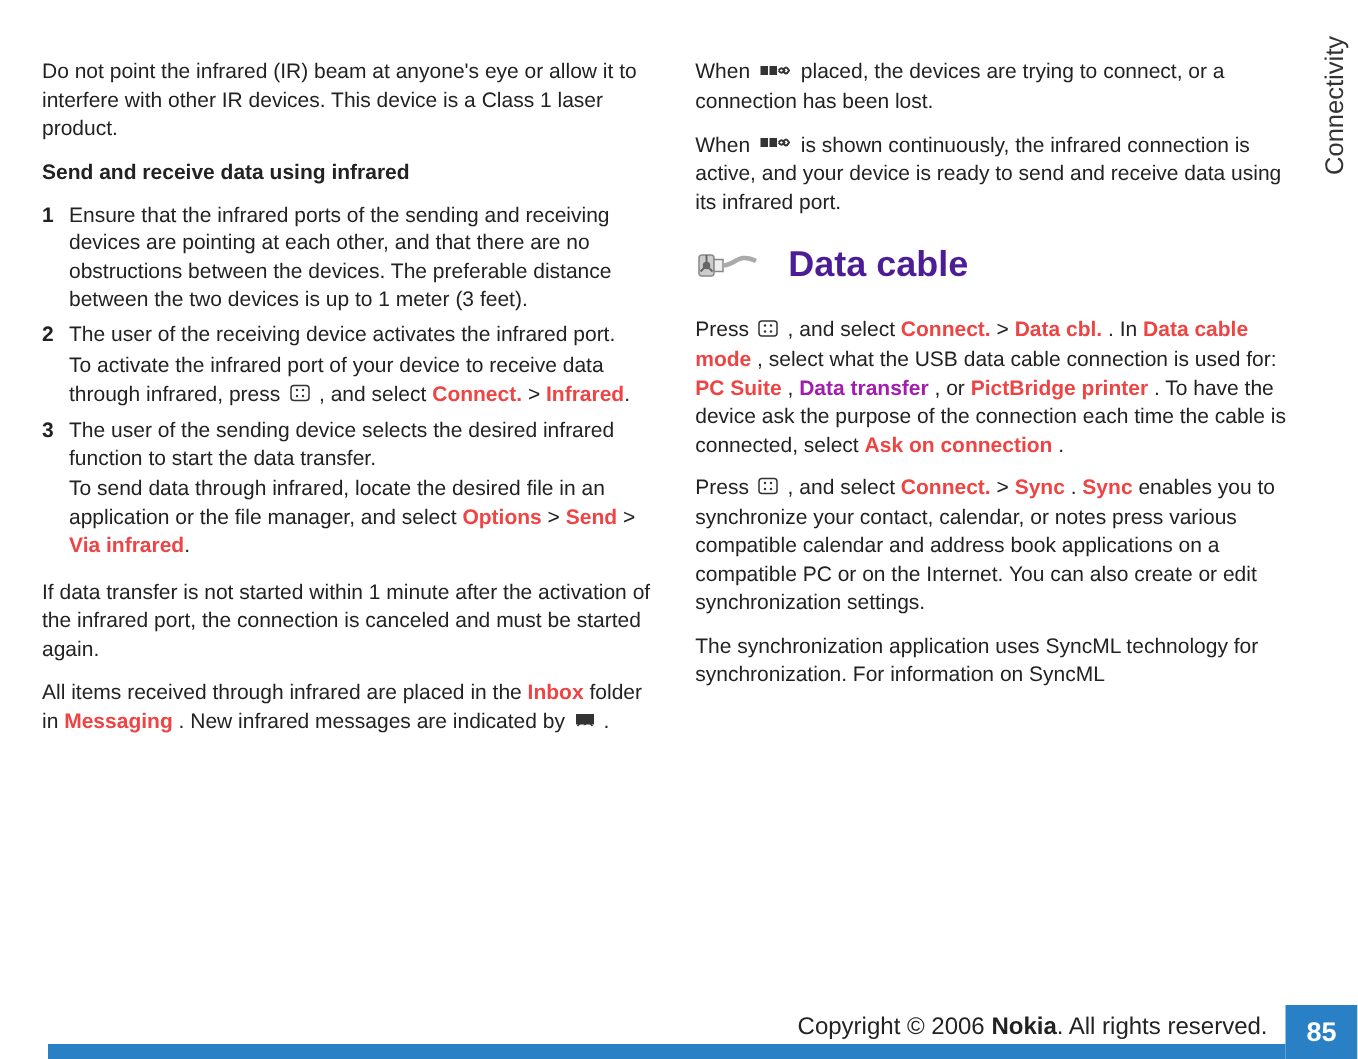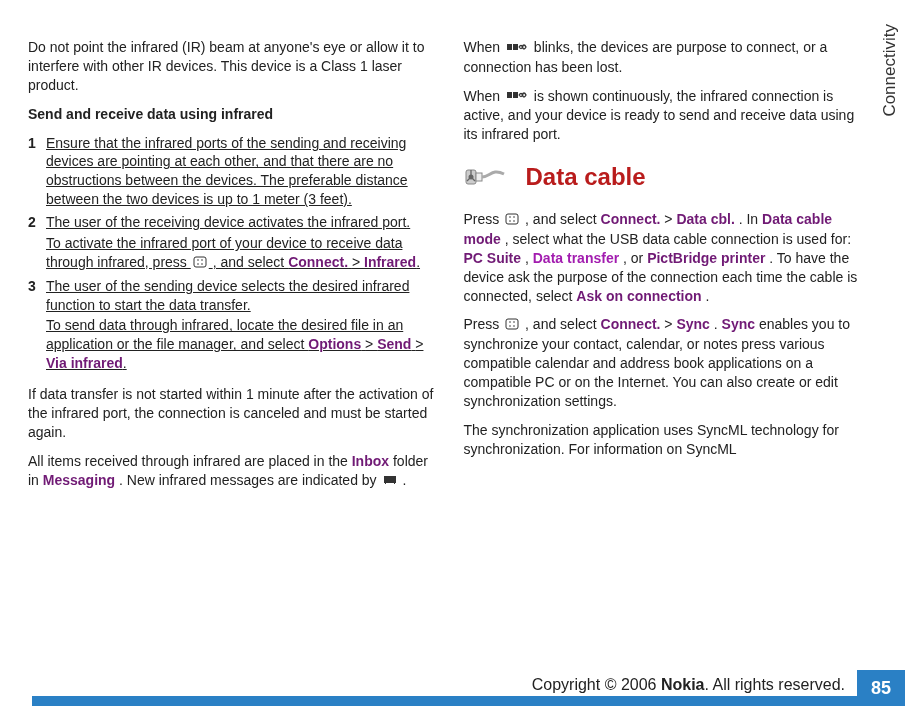--- a/index.html
+++ b/index.html
@@ -20,29 +20,29 @@
     flex: 1;
     font-size: 14px;
     line-height: 1.35;
     color: #222;
   }
   .col p { margin-bottom: 10px; }
   .subhead { font-weight: bold; margin-bottom: 4px; font-size: 14px; }
   ol.steps { list-style: none; margin-bottom: 10px; }
   ol.steps li { display: flex; margin-bottom: 2px; }
   ol.steps li .num { font-weight: bold; width: 18px; flex-shrink: 0; }
-  ol.steps li .body { flex: 1; text-decoration: underline; }
+  ol.steps li .body { flex: 1; }
   ol.steps li .body p { margin-bottom: 2px; }
-  .link { color: #701a75; font-weight: bold; }
+  .link { color: #ef4444; font-weight: bold; }
   .greylink { color: #a21caf; font-weight: bold; }
   .section-head {
     display: flex; align-items: center; gap: 14px;
     margin: 14px 0 14px 0;
   }
-  .section-head h2 { font-size: 24px; font-weight: bold; color: #b91c1c; }
+  .section-head h2 { font-size: 24px; font-weight: bold; color: #4c1d95; }
   .sect-icon {
     width: 48px; height: 38px; display: flex; align-items: center; justify-content: center;
   }
   .inline-icon {
     display: inline-block; vertical-align: middle; margin: 0 2px;
   }
   .side-tab {
     position: absolute;
     right: 0; top: 0;
     width: 30px; height: 640px;
@@ -146,21 +146,21 @@
     <p>
       <span>When </span>
       <span class="inline-icon">
         <svg width="22" height="12" viewBox="0 0 22 12">
             <rect x="1" y="3" width="5" height="6" fill="#333"></rect>
             <rect x="7" y="3" width="5" height="6" fill="#333"></rect>
             <path d="M13 6 Q15 3 17 6 Q15 9 13 6" fill="none" stroke="#333" stroke-width="1.3"></path>
             <path d="M16 6 Q18 2 20 6 Q18 10 16 6" fill="none" stroke="#333" stroke-width="1.3"></path>
           </svg>
       </span>
-      <span> blinks, the devices are purpose to connect, or a connection has been lost.</span>
+      <span> placed, the devices are trying to connect, or a connection has been lost.</span>
     </p>
     <p>
       <span>When </span>
       <span class="inline-icon">
         <svg width="22" height="12" viewBox="0 0 22 12">
             <rect x="1" y="3" width="5" height="6" fill="#333"></rect>
             <rect x="7" y="3" width="5" height="6" fill="#333"></rect>
             <path d="M13 6 Q15 3 17 6 Q15 9 13 6" fill="none" stroke="#333" stroke-width="1.3"></path>
             <path d="M16 6 Q18 2 20 6 Q18 10 16 6" fill="none" stroke="#333" stroke-width="1.3"></path>
           </svg>

